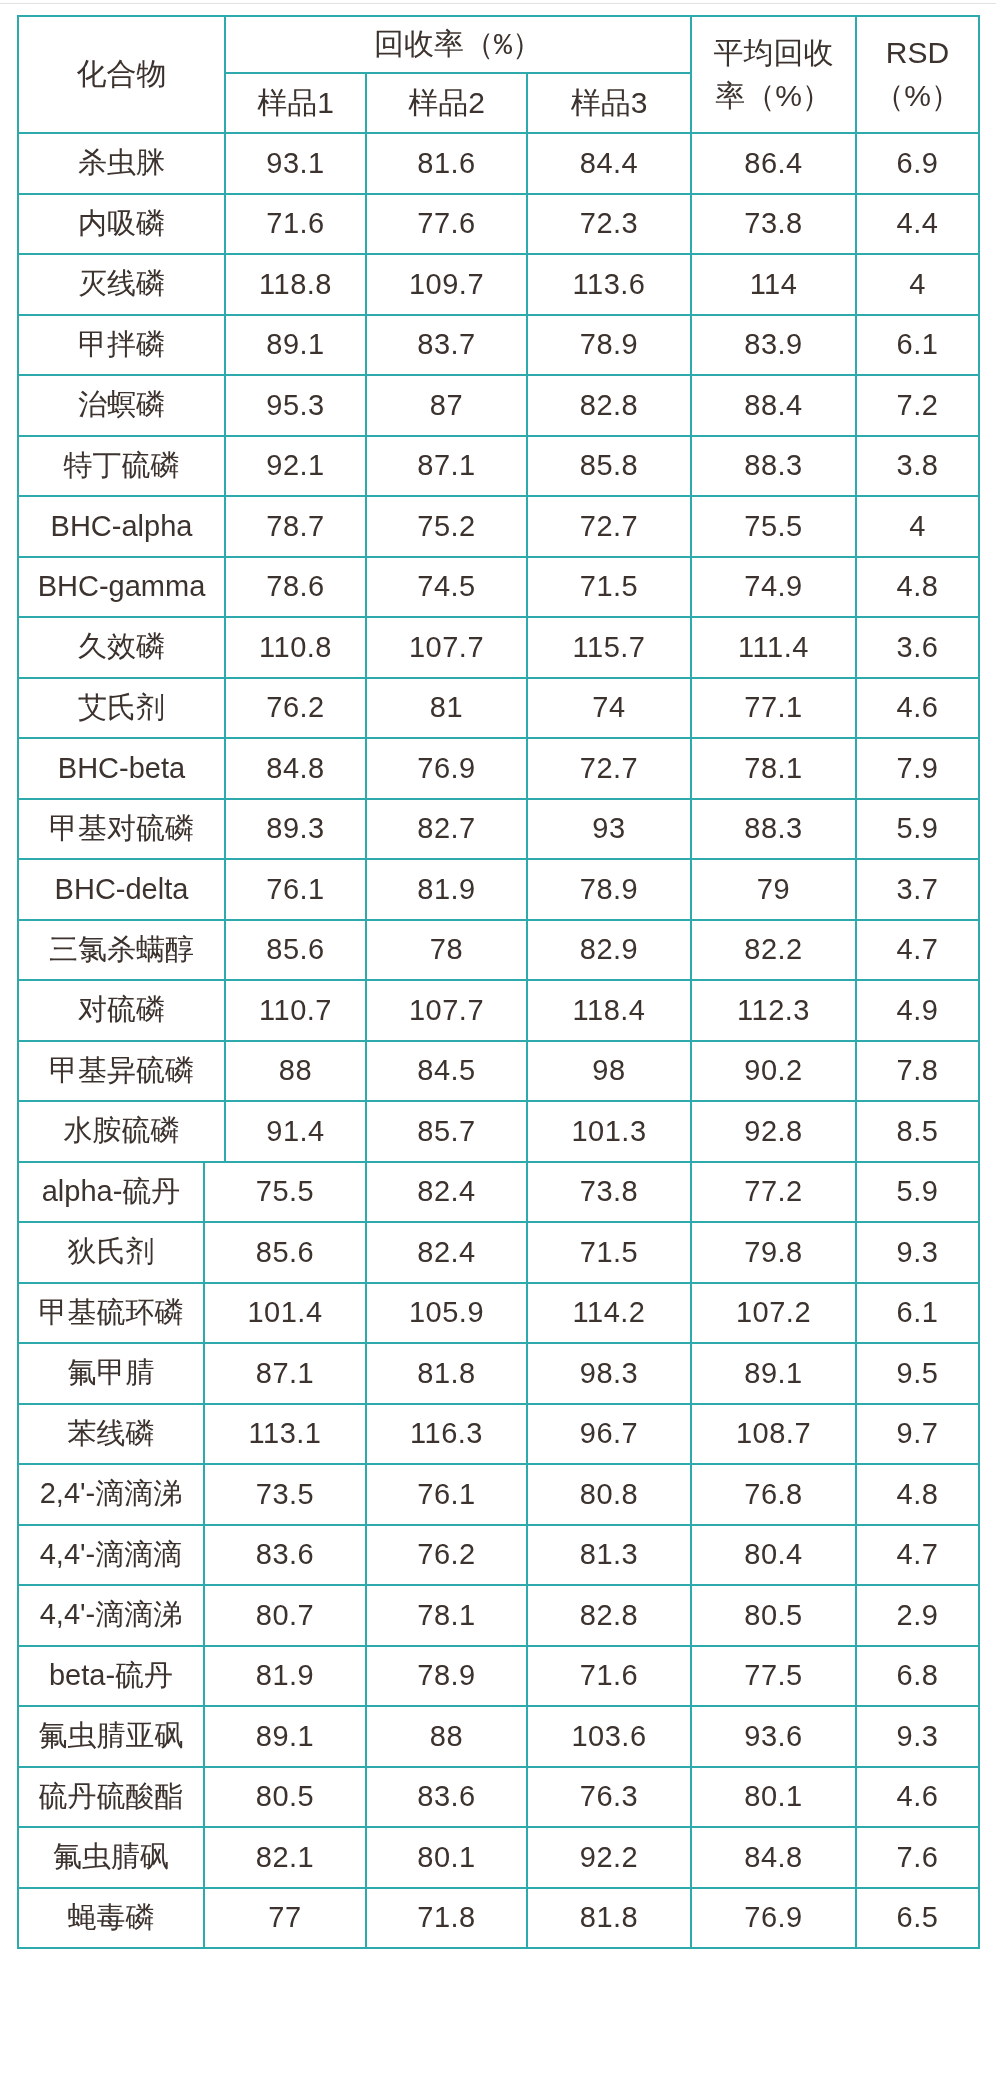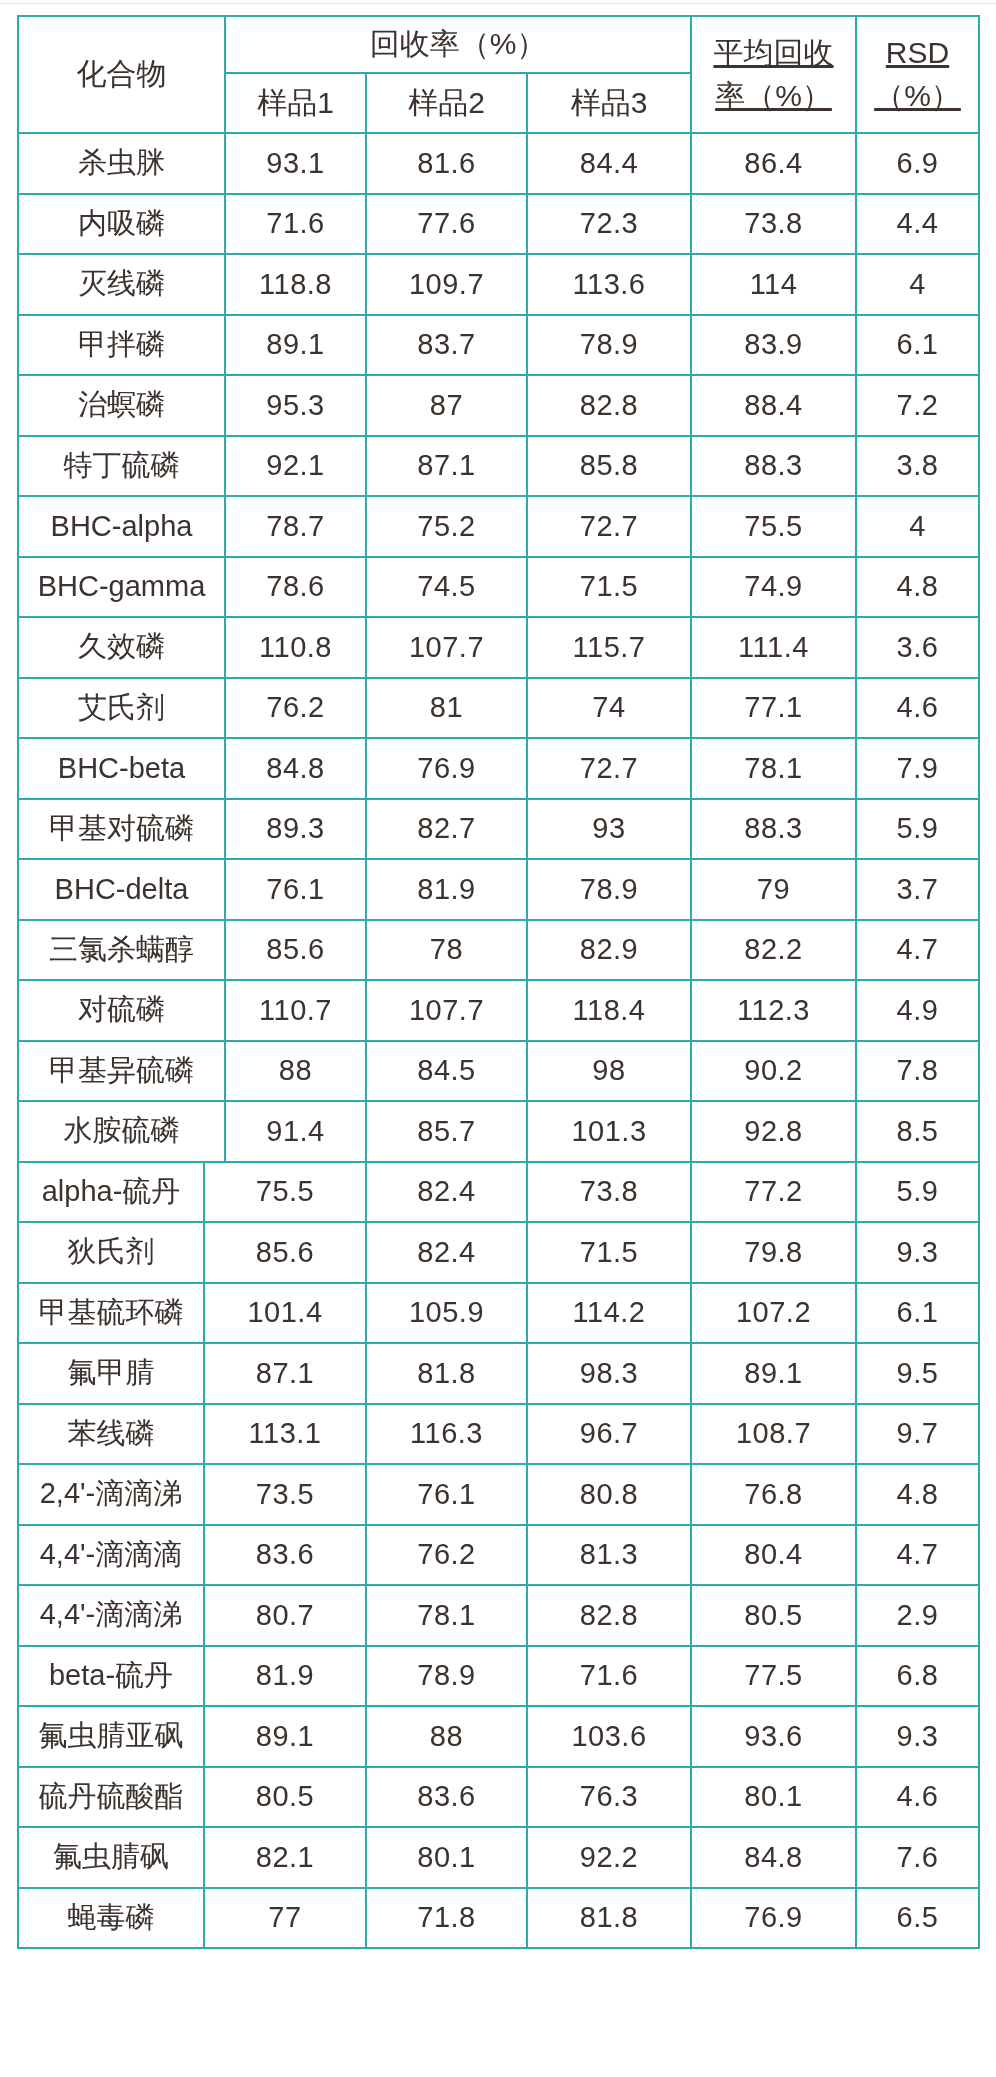--- a/index.html
+++ b/index.html
@@ -47,32 +47,32 @@
     padding: 0;
     overflow: hidden;
     white-space: nowrap;
   }
   .tbl th {
     font-size: 30px;
     font-weight: 400;
   }
   .tbl tr.hdr-top th.group-th {
     height: 55px;
+    font-family: Liberation Mono, monospace;
   }
   .tbl tr.hdr-sub th {
     height: 58px;
   }
   .tbl td {
     height: 58.5px;
     font-size: 29px;
     letter-spacing: 0.5px;
   }
   .two-line {
     line-height: 1.42;
-    text-decoration: underline;
   }
   .two-line span {
     display: block;
   }
   td.c-name {
     letter-spacing: 0;
   }
 </style>
 </head>
 <body>

